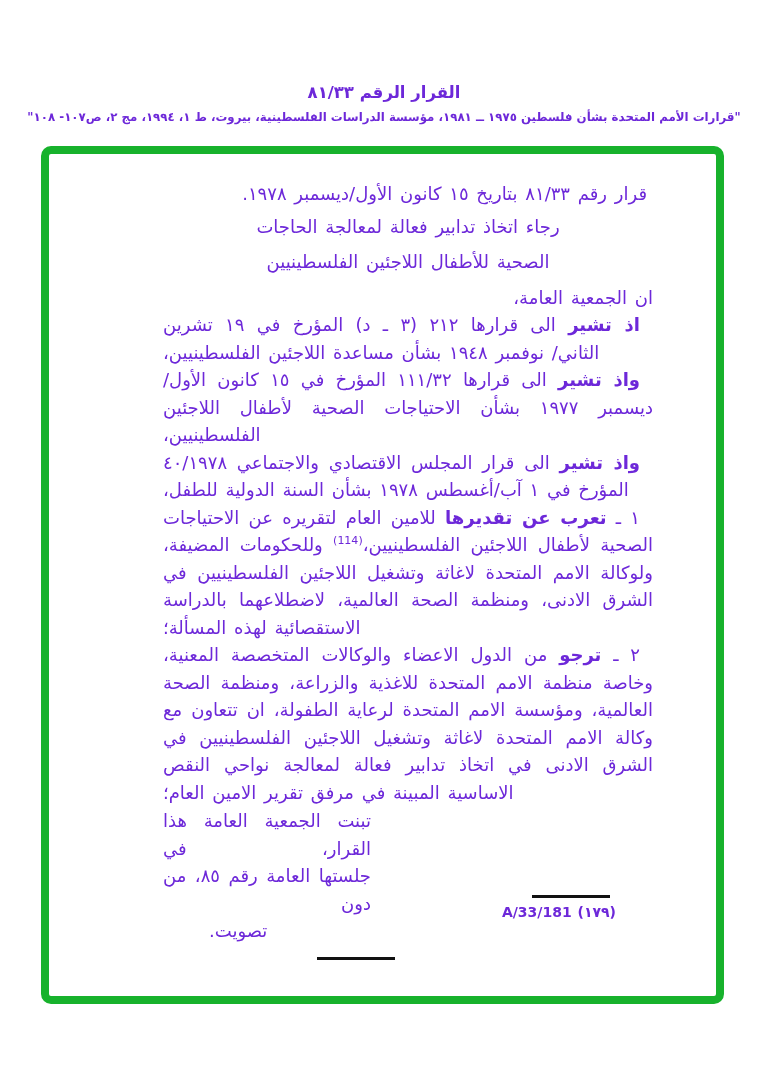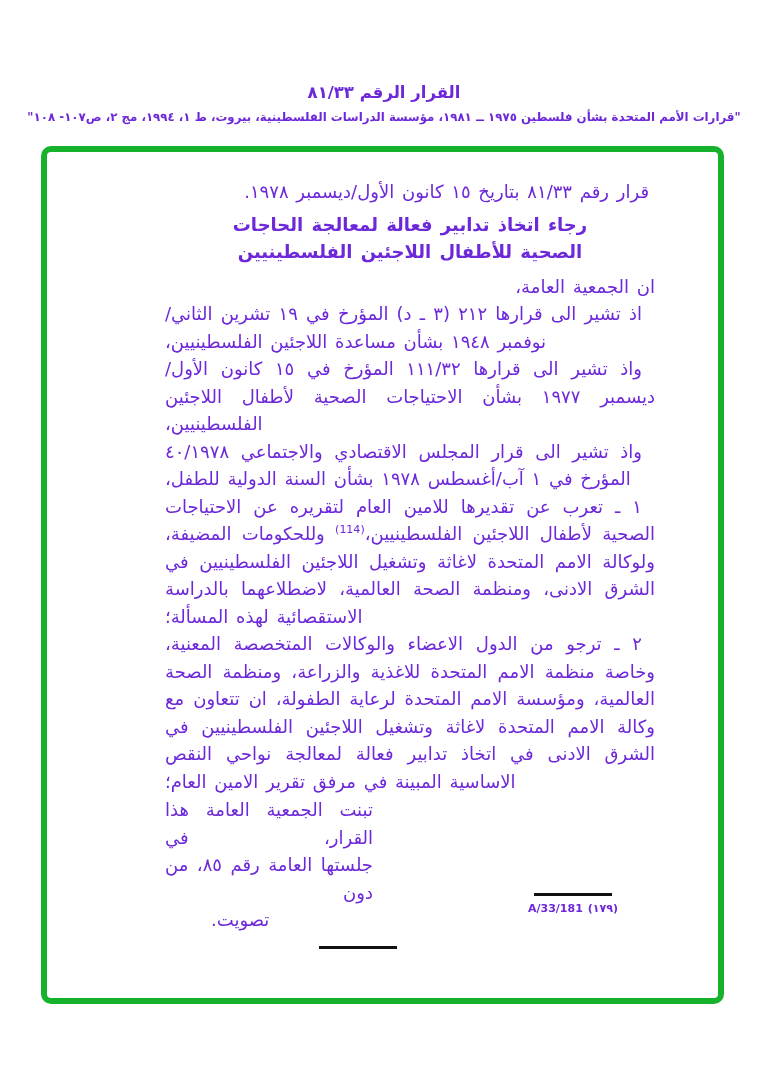--- a/index.html
+++ b/index.html
@@ -13,50 +13,50 @@
     position:absolute;top:83px;left:0;right:0;
     text-align:center;font-weight:bold;font-size:16.5px;letter-spacing:.2px;
   }
   .hdr-source{
     position:absolute;top:110px;left:0;right:0;
     text-align:center;font-weight:bold;font-size:11.8px;
   }
   
   .green-box{
     position:absolute;left:41px;top:146px;width:683px;height:858px;
-    box-sizing:border-box;border:6px solid #4d7c0f;border-radius:10px;
+    box-sizing:border-box;border:8px solid #4d7c0f;border-radius:10px;
     background:transparent;
   }
   
   .content{
     position:absolute;top:26px;right:63px;width:490px;
     font-size:18px;line-height:27.5px;word-spacing:2px;
     text-align:justify;text-align-last:left;
   }
   .date-line{margin:0;text-align:right;text-align-last:right;text-indent:6px;}
-  .res-title{margin:0;text-align:right;text-align-last:center;font-weight:bold;}
+  .res-title{margin:8px;text-align:right;text-align-last:center;font-weight:normal;}
   .res-title.first{margin-top:5px;}
   .preamble{margin:7px 0 0;font-weight:normal;text-align:right;text-align-last:right;}
   p.para{margin:0;text-indent:13px;}
-  p.para b{font-weight:normal;}
+  p.para b{font-weight:bold;}
   sup.fn-ref{font-size:11px;line-height:0;vertical-align:super;word-spacing:0;}
   
   .adoption{width:208px;margin:1px auto 0 0;}
   .adoption .ad-line{text-align:justify;text-align-last:justify;}
   .adoption .ad-line.last{text-align:right;text-align-last:left;padding-left:46px;}
   
   .end-rule{
     height:3px;background:#111;width:78px;border:none;
     margin:12px 258px 0 auto;
   }
   
   .footnote{position:absolute;top:741px;right:100px;width:90px;}
   .fn-rule{height:3px;background:#111;width:78px;margin:0 6px 6px auto;}
   .fn-text{
-    font-size:11px;font-weight:bold;direction:rtl;
+    font-size:14px;font-weight:bold;direction:rtl;
     text-align:justify;text-align-last:justify;word-spacing:1px;white-space:nowrap;
   }
 </style>
 </head>
 <body>
 
 <div class="page" style="color: #6d28d9;">
 
   <div class="hdr-title">القرار الرقم ٨١/٣٣</div>
 

